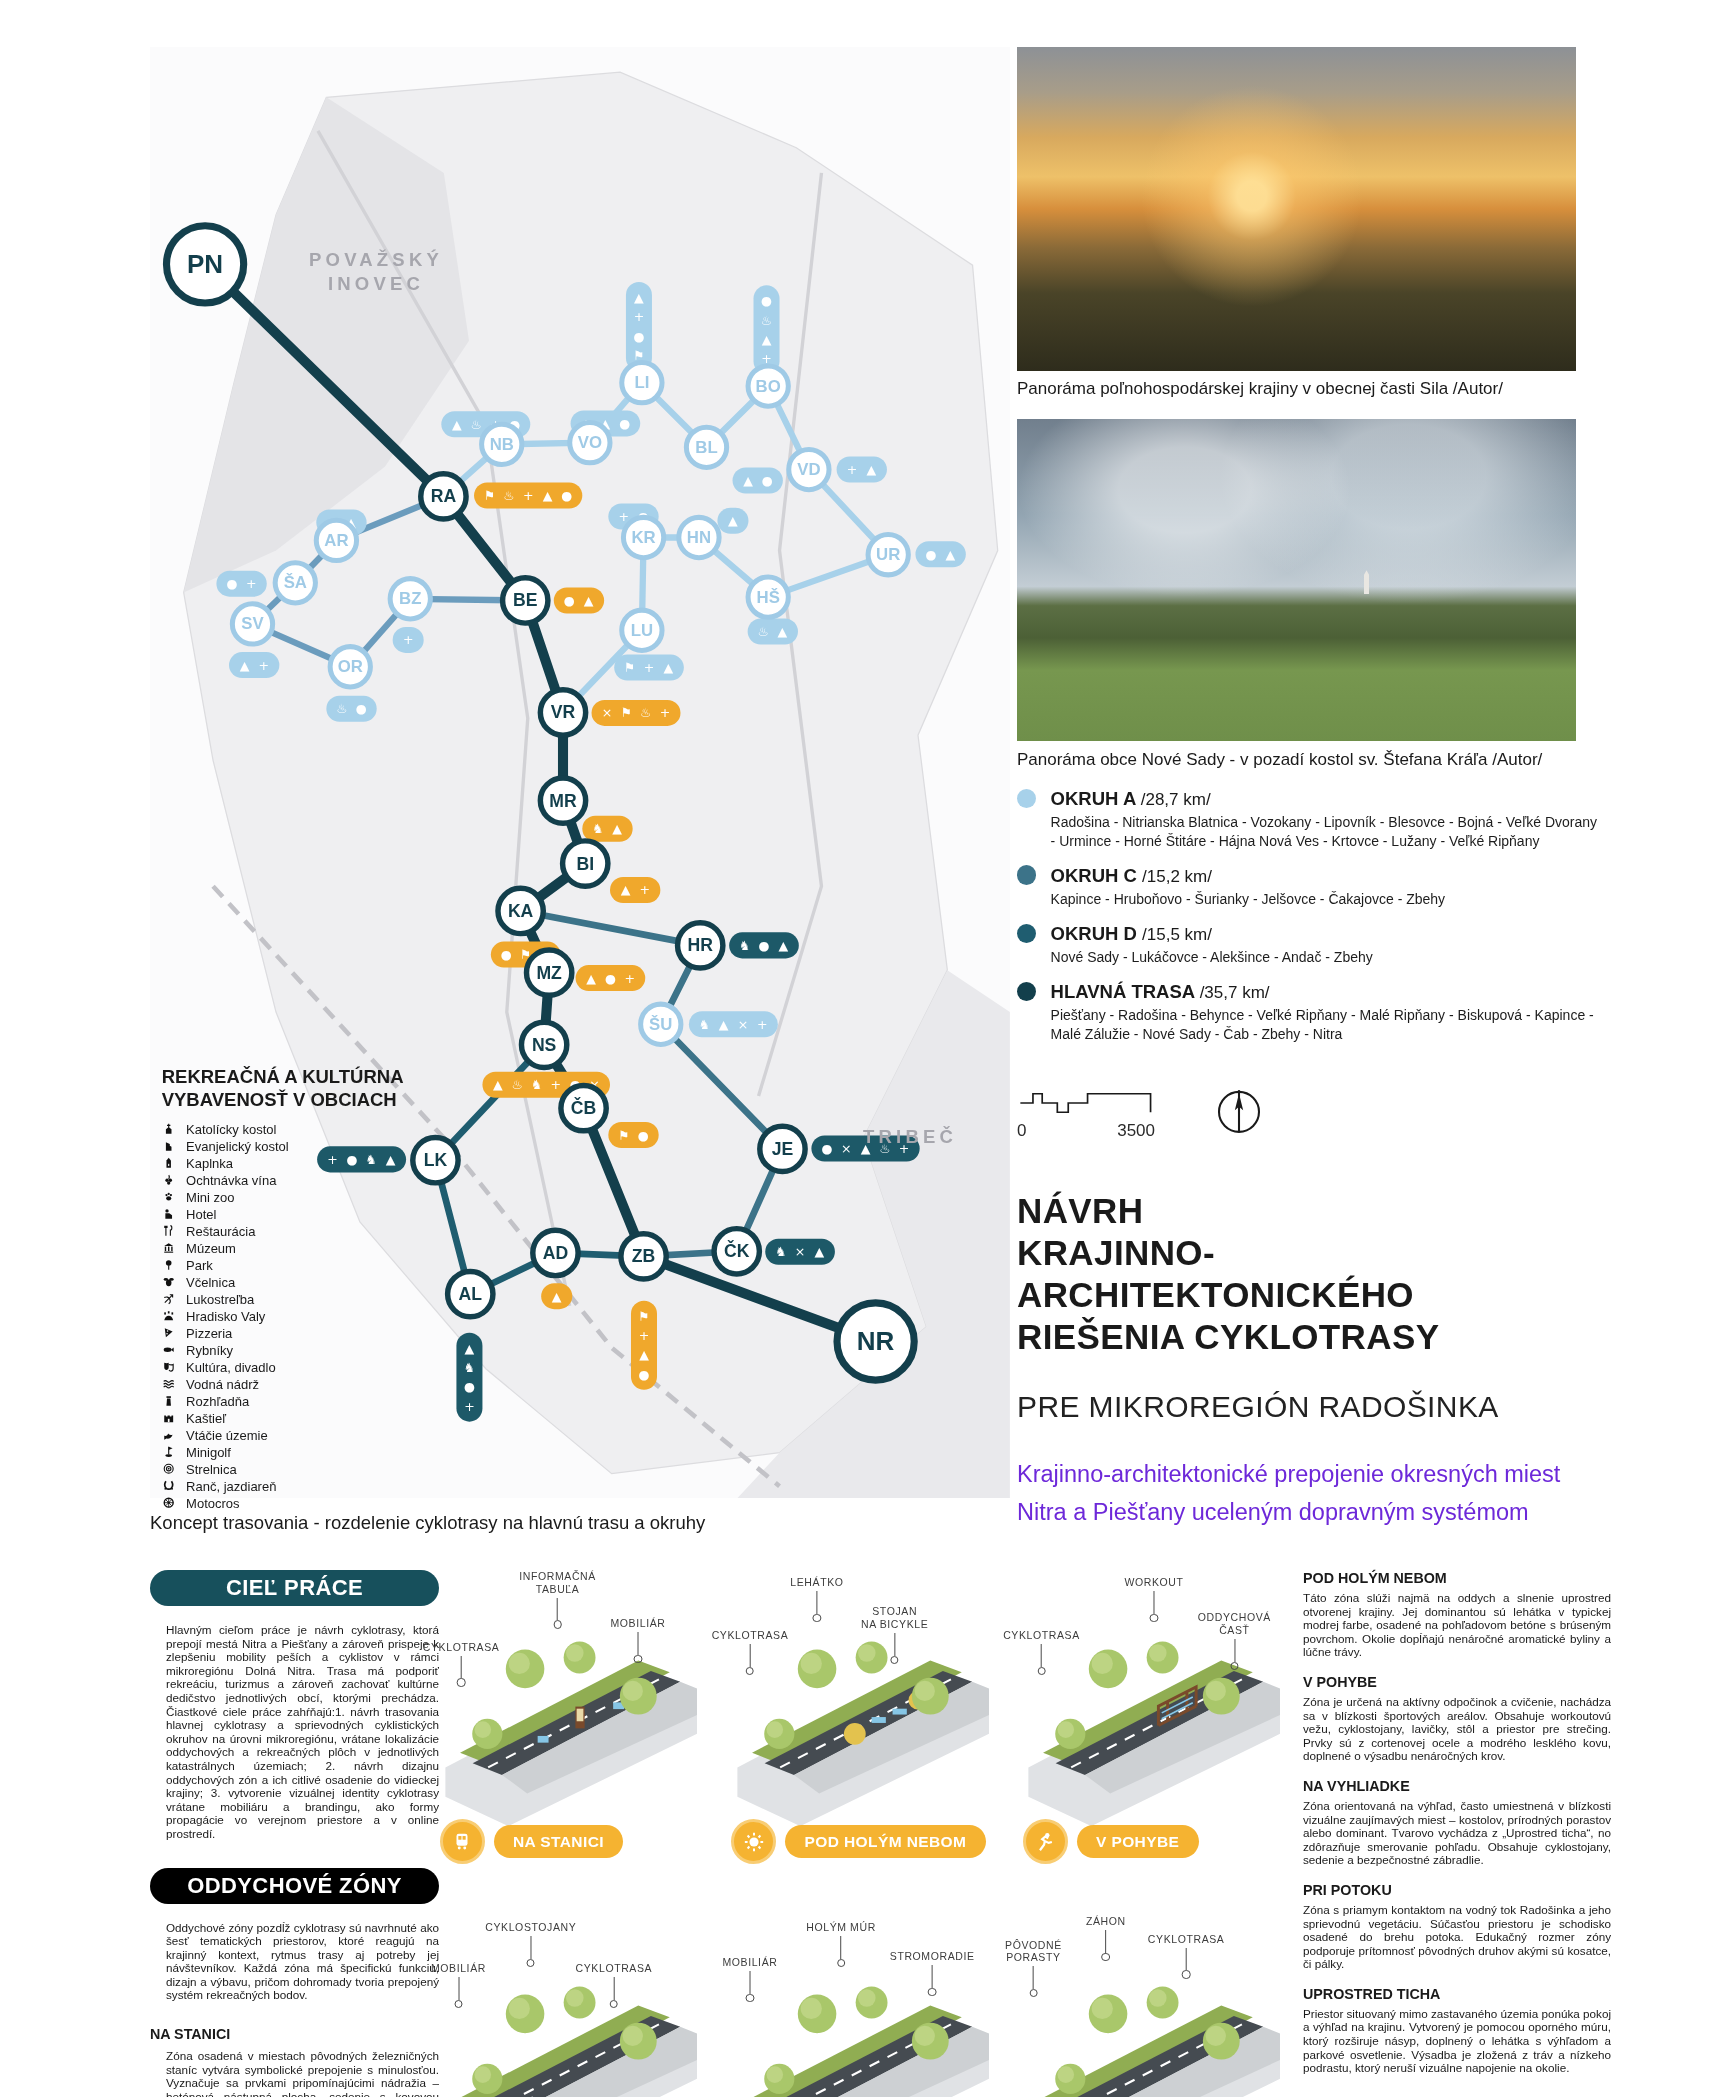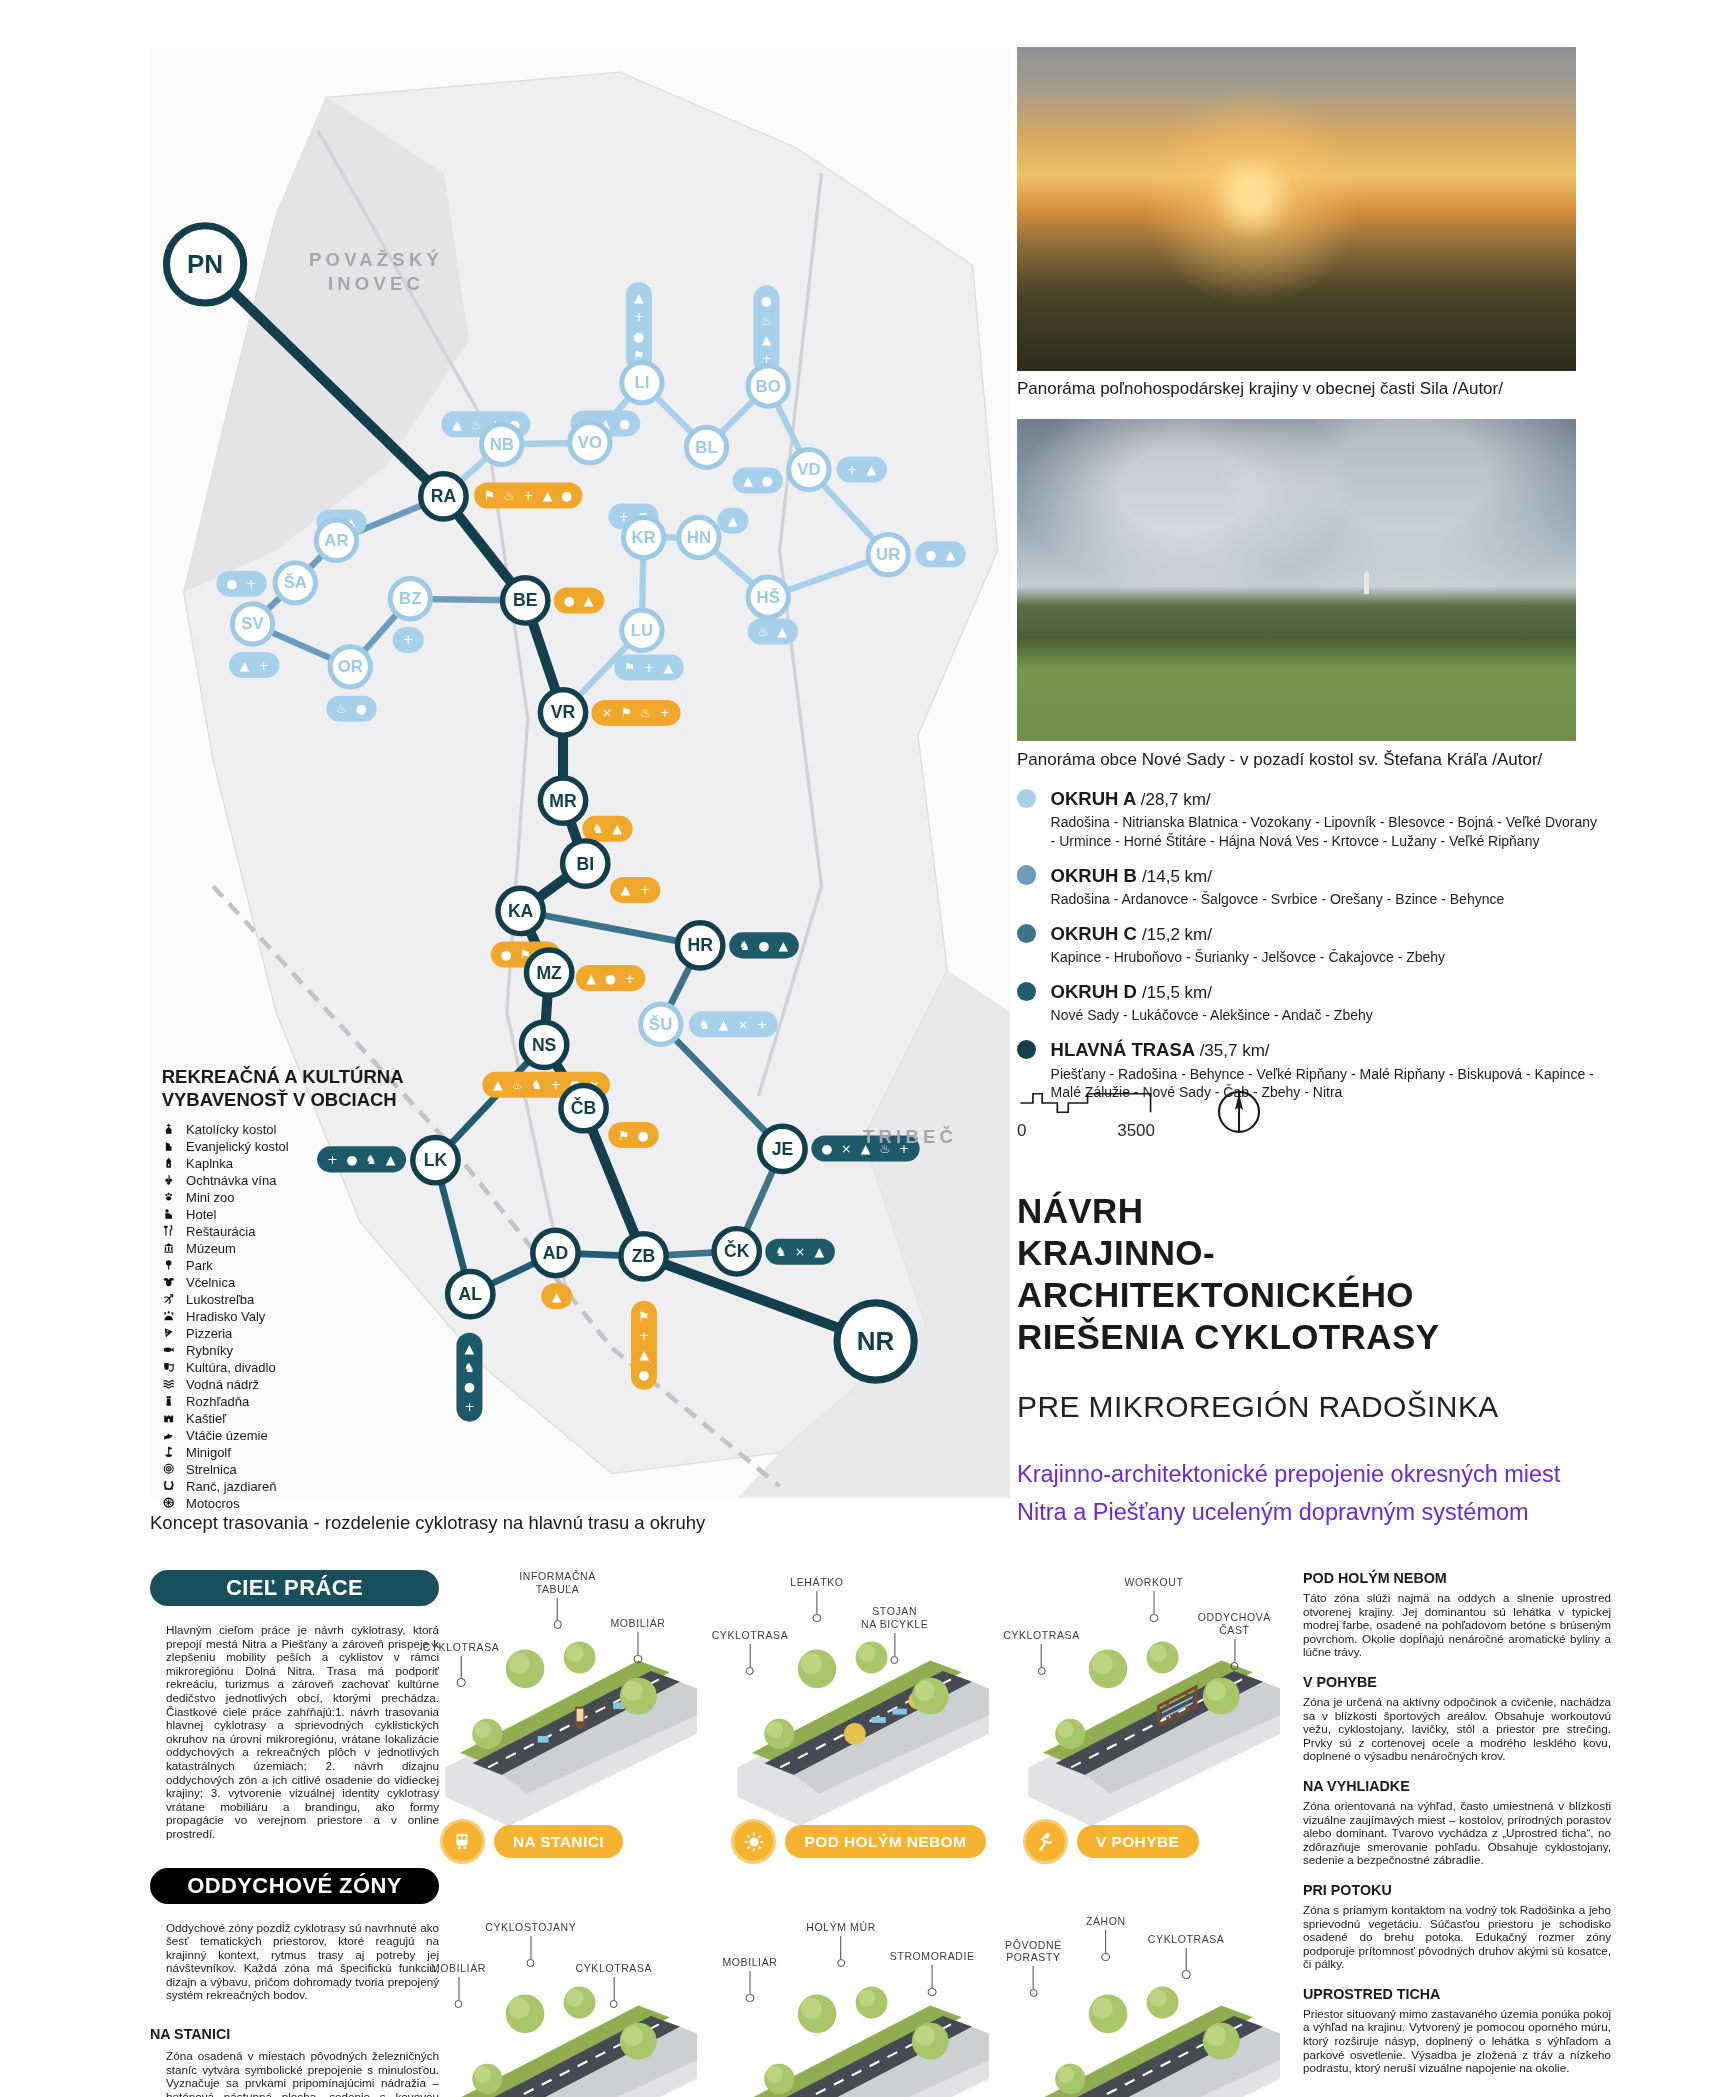--- a/index.html
+++ b/index.html
@@ -624,25 +624,20 @@
   <div class="photo photo-2"></div>
   <div class="photo-caption pc-2">Panoráma obce Nové Sady - v pozadí kostol sv. Štefana Kráľa /Autor/</div>
 
   <div class="route-legend" id="route-legend">
       <div class="rl-item">
         <span class="rl-dot" style="background:#a7d1ea"></span>
    <div><span class="rl-name">OKRUH A </span><span class="rl-dist">/28,7 km/</span>
    <div class="rl-villages">Radošina - Nitrianska Blatnica - Vozokany - Lipovník - Blesovce - Bojná - Veľké Dvorany - Urmince - Horné Štitáre - Hájna Nová Ves - Krtovce - Lužany - Veľké Ripňany</div></div>
       </div>
       <div class="rl-item">
-        <span class="rl-dot" style="background:#6b9cbd"></span>
-   <div><span class="rl-name">OKRUH B </span><span class="rl-dist">/14,5 km/</span>
-   <div class="rl-villages">Radošina - Ardanovce - Šalgovce - Svrbice - Orešany - Bzince - Behynce</div></div>
-      </div>
-      <div class="rl-item">
         <span class="rl-dot" style="background:#3c7389"></span>
    <div><span class="rl-name">OKRUH C </span><span class="rl-dist">/15,2 km/</span>
    <div class="rl-villages">Kapince - Hruboňovo - Šurianky - Jelšovce - Čakajovce - Zbehy</div></div>
       </div>
       <div class="rl-item">
         <span class="rl-dot" style="background:#1f5d70"></span>
    <div><span class="rl-name">OKRUH D </span><span class="rl-dist">/15,5 km/</span>
    <div class="rl-villages">Nové Sady - Lukáčovce - Alekšince - Andač - Zbehy</div></div>
       </div>
       <div class="rl-item">

